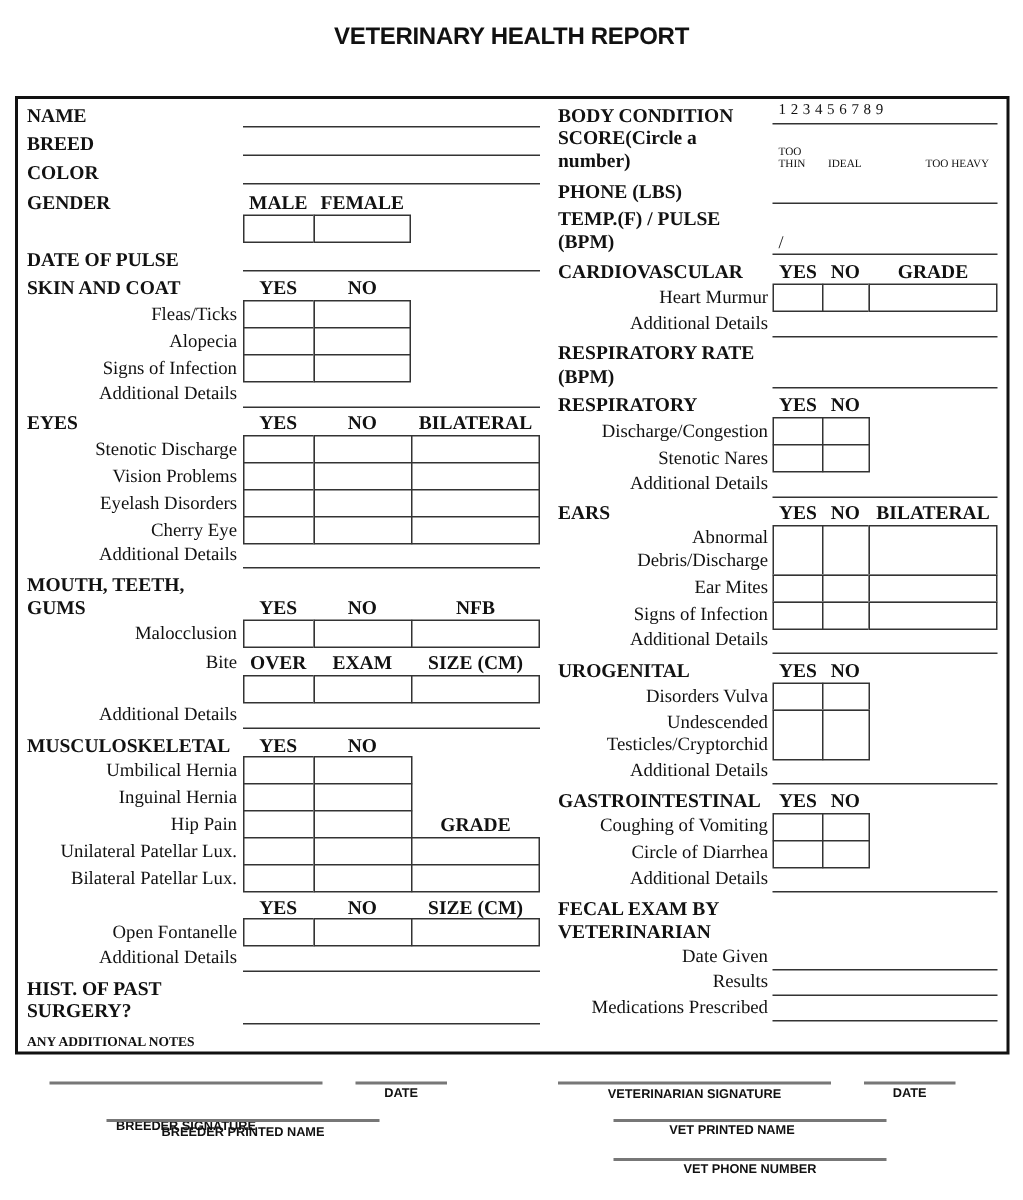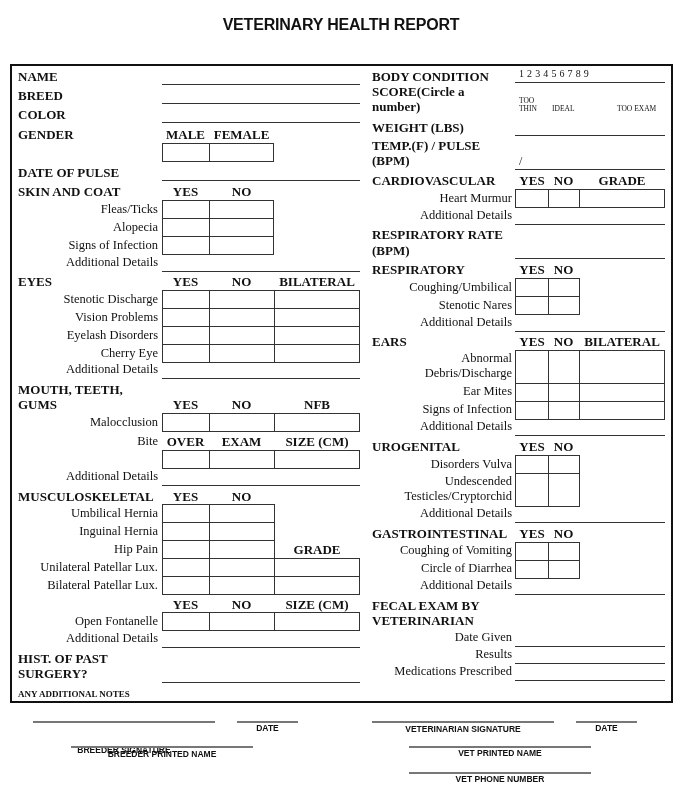--- a/index.html
+++ b/index.html
@@ -133,23 +133,23 @@
 <div class="h" style="left:18px;top:687px;font-size:9px">ANY ADDITIONAL NOTES</div>
 
 <div class="h" style="left:372px;top:69px">BODY CONDITION</div>
 <div class="h" style="left:372px;top:84px">SCORE(Circle a</div>
 <div class="h" style="left:372px;top:99px">number)</div>
 <div class="abs" style="left:519px;top:68px;font-size:10px;letter-spacing:0.3px">1 2 3 4 5 6 7 8 9</div>
 <div class="line" style="left:515px;top:82px;width:150px"></div>
 <div class="small" style="left:519px;top:97px">TOO</div>
 <div class="small" style="left:519px;top:105px">THIN</div>
 <div class="small" style="left:552px;top:105px">IDEAL</div>
-<div class="small" style="left:617px;top:105px">TOO EXAM</div>
-
-<div class="h" style="left:372px;top:120px">WEIGHT (LBS)</div>
+<div class="small" style="left:617px;top:105px">TOO HEAVY</div>
+
+<div class="h" style="left:372px;top:120px">PHONE (LBS)</div>
 <div class="line" style="left:515px;top:135px;width:150px"></div>
 <div class="h" style="left:372px;top:138px">TEMP.(F) / PULSE</div>
 <div class="h" style="left:372px;top:153px">(BPM)</div>
 <div class="abs" style="left:519px;top:154px;font-size:12px">/</div>
 <div class="line" style="left:515px;top:169px;width:150px"></div>
 
 <div class="h" style="left:372px;top:173px">CARDIOVASCULAR</div>
 <div class="col" style="left:515px;top:173px;width:34px">YES</div>
 <div class="col" style="left:548px;top:173px;width:31px">NO</div>
 <div class="col" style="left:579px;top:173px;width:86px">GRADE</div>
@@ -160,21 +160,21 @@
 <div class="lbl" style="left:372px;top:208px;width:140px">Additional Details</div>
 <div class="line" style="left:515px;top:224px;width:150px"></div>
 
 <div class="h" style="left:372px;top:227px">RESPIRATORY RATE</div>
 <div class="h" style="left:372px;top:243px">(BPM)</div>
 <div class="line" style="left:515px;top:258px;width:150px"></div>
 
 <div class="h" style="left:372px;top:262px">RESPIRATORY</div>
 <div class="col" style="left:515px;top:262px;width:34px">YES</div>
 <div class="col" style="left:548px;top:262px;width:31px">NO</div>
-<div class="lbl" style="left:372px;top:280px;width:140px">Coughing/Umbilical</div>
+<div class="lbl" style="left:372px;top:280px;width:140px">Discharge/Congestion</div>
 <div class="lbl" style="left:372px;top:298px;width:140px">Stenotic Nares</div>
 <div class="box" style="left:515px;top:278px;width:34px;height:19px"></div>
 <div class="box" style="left:548px;top:278px;width:32px;height:19px"></div>
 <div class="box" style="left:515px;top:296px;width:34px;height:19px"></div>
 <div class="box" style="left:548px;top:296px;width:32px;height:19px"></div>
 <div class="lbl" style="left:372px;top:315px;width:140px">Additional Details</div>
 <div class="line" style="left:515px;top:331px;width:150px"></div>
 
 <div class="h" style="left:372px;top:334px">EARS</div>
 <div class="col" style="left:515px;top:334px;width:34px">YES</div>
@@ -235,15 +235,15 @@
 <div class="sigline" style="left:237px;top:721px;width:61px"></div>
 <div class="siglbl" style="left:237px;top:723px;width:61px">DATE</div>
 <div class="sigline" style="left:71px;top:746px;width:182px"></div>
 <div class="siglbl" style="left:71px;top:749px;width:182px">BREEDER PRINTED NAME</div>
 
 <div class="sigline" style="left:372px;top:721px;width:182px"></div>
 <div class="siglbl" style="left:372px;top:724px;width:182px">VETERINARIAN SIGNATURE</div>
 <div class="sigline" style="left:576px;top:721px;width:61px"></div>
 <div class="siglbl" style="left:576px;top:723px;width:61px">DATE</div>
 <div class="sigline" style="left:409px;top:746px;width:182px"></div>
-<div class="siglbl" style="left:409px;top:748px;width:182px">VET PRINTED NAME</div>
+<div class="siglbl" style="left:397px;top:748px;width:182px">VET PRINTED NAME</div>
 <div class="sigline" style="left:409px;top:772px;width:182px"></div>
 <div class="siglbl" style="left:409px;top:774px;width:182px">VET PHONE NUMBER</div>
 
 </body></html>

